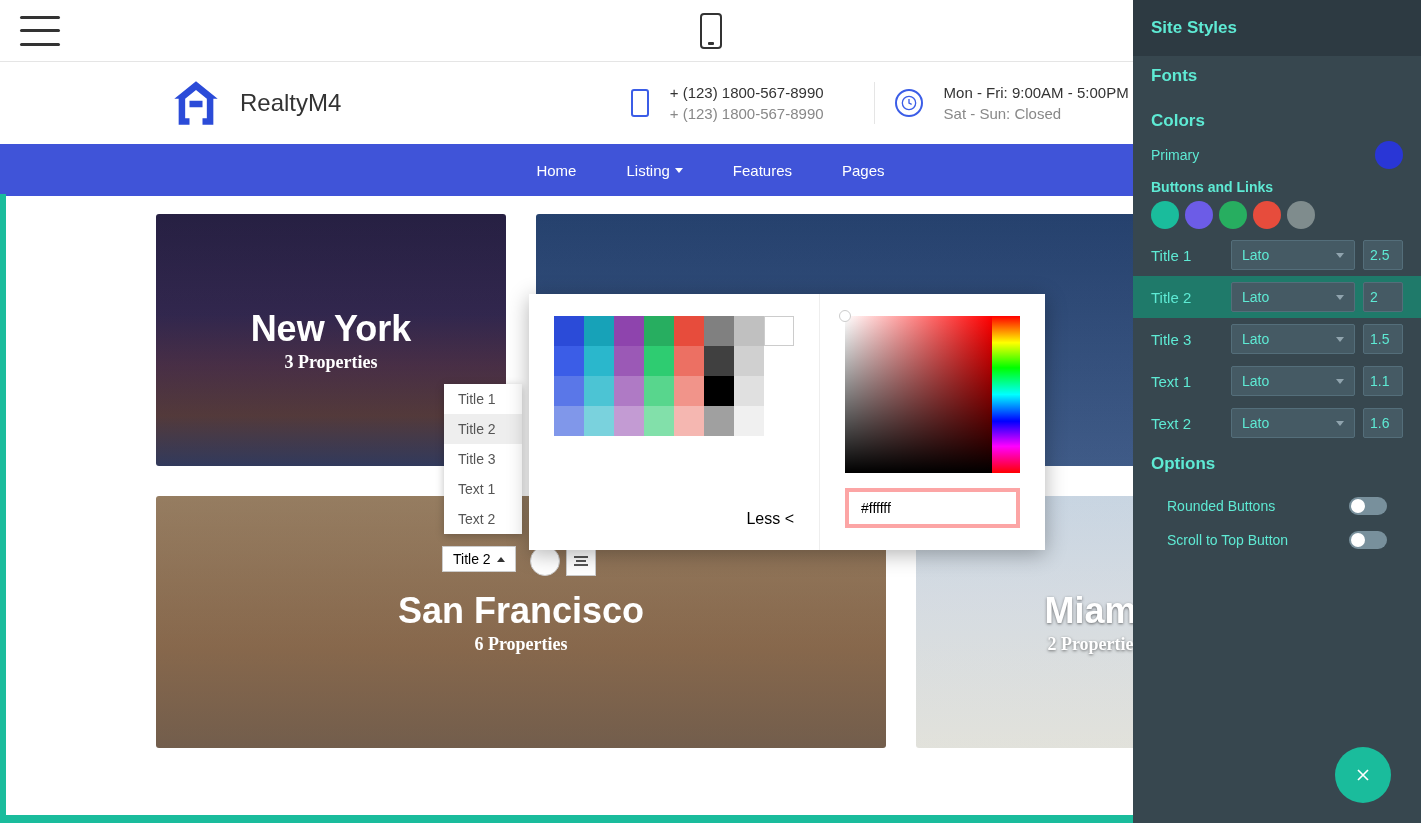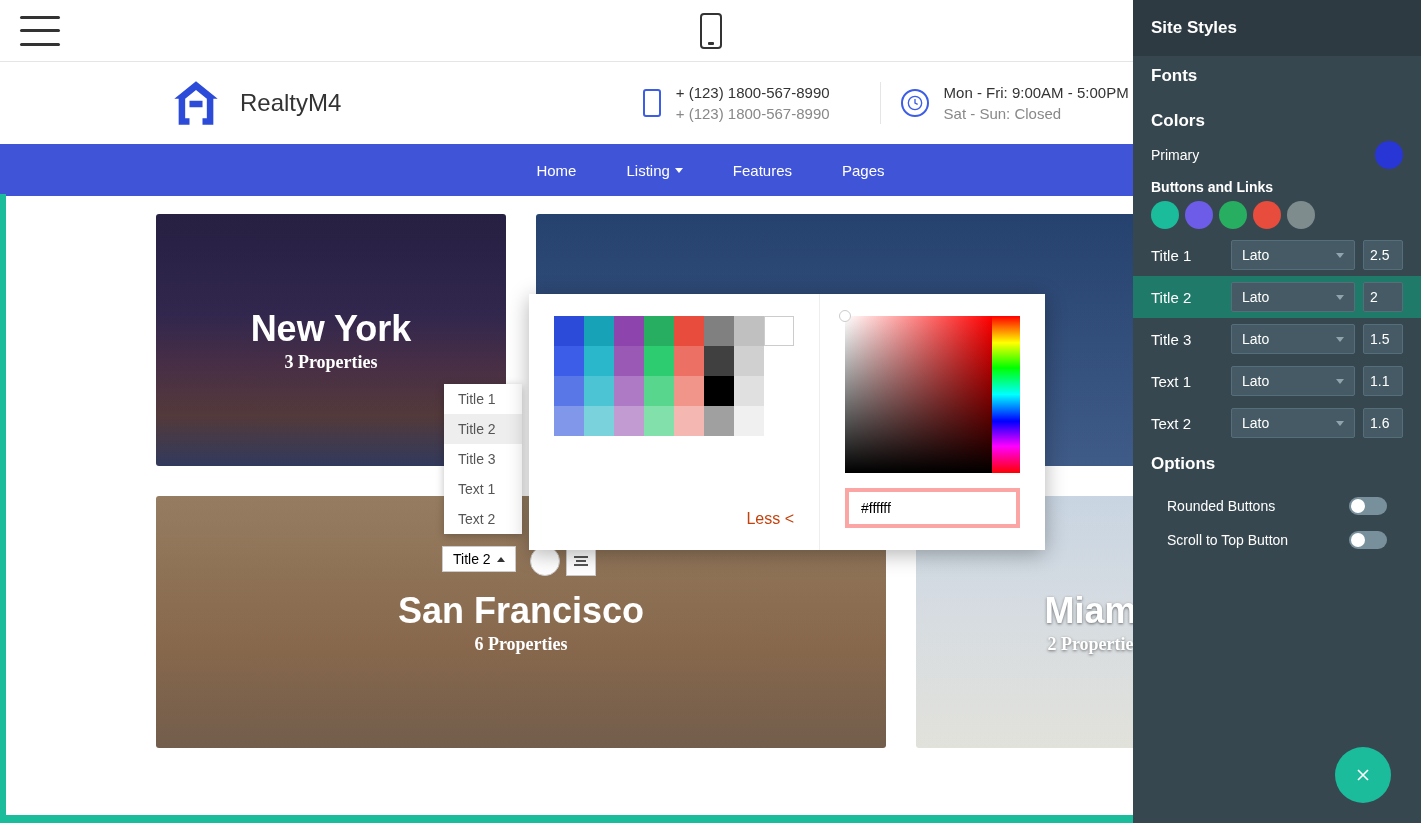--- a/index.html
+++ b/index.html
@@ -7,21 +7,21 @@
 .topbar{height:62px;border-bottom:1px solid #e5e5e5;display:flex;align-items:center;padding:0 20px;position:relative}
 .hamburger{width:40px;height:30px;display:flex;flex-direction:column;justify-content:space-between;cursor:pointer}
 .hamburger span{height:3px;background:#333;border-radius:2px}
 .device-icon{position:absolute;left:50%;transform:translateX(-50%);width:22px;height:36px;border:2px solid #333;border-radius:4px;display:flex;align-items:flex-end;justify-content:center}
 .device-icon::after{content:'';width:6px;height:3px;background:#333;margin-bottom:2px;border-radius:1px}
 .header-bar{height:82px;background:#fff;display:flex;align-items:center;padding:0 170px}
 .logo{width:52px;height:52px;display:flex;align-items:center;justify-content:center}
 .logo svg{width:52px;height:52px}
 .brand{font-size:24px;color:#333;margin-left:18px;font-weight:400}
 .info-group{display:flex;align-items:center;margin-left:auto;gap:30px}
-.info-item{display:flex;align-items:center;gap:15px;padding:0 20px}
+.info-item{display:flex;align-items:center;gap:21px;padding:0 20px}
 .info-item+.info-item{border-left:1px solid #e5e5e5}
 .info-icon{width:28px;height:28px;border:2px solid #3b5de7;border-radius:50%;display:flex;align-items:center;justify-content:center;color:#3b5de7;flex-shrink:0}
 .phone-icon{width:18px;height:28px;border:2px solid #3b5de7;border-radius:3px;position:relative}
 .info-text{font-size:15px;line-height:1.4}
 .info-text .primary{color:#333;font-weight:500}
 .info-text .secondary{color:#888}
 .su-button{border:1px solid #3b5de7;color:#3b5de7;padding:14px 26px;background:#fff;font-size:15px;border-radius:2px}
 .navbar{height:52px;background:#4054d8;display:flex;align-items:center;justify-content:center;gap:50px}
 .navbar a{color:#fff;font-size:15px;text-decoration:none;font-weight:500;display:flex;align-items:center;gap:5px}
 .dropdown-caret{width:0;height:0;border-left:4px solid transparent;border-right:4px solid transparent;border-top:5px solid #fff}
@@ -50,30 +50,30 @@
 .align-btn{position:absolute;left:566px;top:546px;width:30px;height:30px;border:1px solid #ccc;background:#fff;display:flex;flex-direction:column;align-items:center;justify-content:center;gap:2px;z-index:10}
 .align-btn span{height:2px;background:#555}
 
 
 .color-popup{position:absolute;left:529px;top:294px;width:516px;height:256px;background:#fff;box-shadow:0 4px 20px rgba(0,0,0,0.3);z-index:20;display:flex}
 .swatch-side{flex:1;padding:22px 25px;border-right:1px solid #eee;display:flex;flex-direction:column}
 .swatch-grid{display:flex;gap:0}
 .swatch-col{display:flex;flex-direction:column}
 .swatch{width:30px;height:30px}
 .white-swatch{width:30px;height:30px;border:1px solid #ccc;margin-left:0}
-.less-link{margin-top:auto;text-align:right;color:#c2410c;font-size:16px;cursor:pointer}
+.less-link{margin-top:auto;text-align:right;color:#000000;font-size:16px;cursor:pointer}
 .picker-side{flex:1;padding:22px 25px;display:flex;flex-direction:column;gap:15px}
 .sv-area{position:relative;height:158px;display:flex;gap:0}
 .sv-square{flex:1;background:linear-gradient(to bottom,rgba(0,0,0,0),#000),linear-gradient(to right,#fff,#f00);position:relative}
 .sv-handle{position:absolute;left:-6px;top:-6px;width:12px;height:12px;border-radius:50%;background:#fff;border:1px solid #ccc}
 .hue-bar{width:28px;background:linear-gradient(to bottom,#f00 0%,#ff0 17%,#0f0 33%,#0ff 50%,#00f 67%,#f0f 83%,#f00 100%)}
 .hex-input{border:4px solid #fca5a5;padding:8px 12px;font-size:14px;width:100%}
 
 
-.sidebar{position:absolute;right:0;top:0;width:288px;height:823px;background:#37474f;color:#ffffff;z-index:30;font-size:14px}
+.sidebar{position:absolute;right:0;top:0;width:288px;height:823px;background:#37474f;color:#5eead4;z-index:30;font-size:14px}
 .sidebar-header{background:#2d3a42;padding:18px 18px;font-size:17px;font-weight:600}
 .section{padding:10px 18px 5px}
 .section-title{font-size:17px;font-weight:700;margin-bottom:10px}
 .row-label{display:flex;align-items:center;justify-content:space-between;margin-bottom:10px}
 .color-dot{width:28px;height:28px;border-radius:50%}
 .dots{display:flex;gap:6px;margin-top:6px}
 .font-row{display:flex;align-items:center;gap:8px;padding:6px 18px}
 .font-row.active{background:#1f7a6a}
 .font-label{width:72px;font-size:15px}
 .select{flex:1;background:#455a64;border:1px solid #546e7a;padding:6px 10px;display:flex;justify-content:space-between;align-items:center;border-radius:2px}

